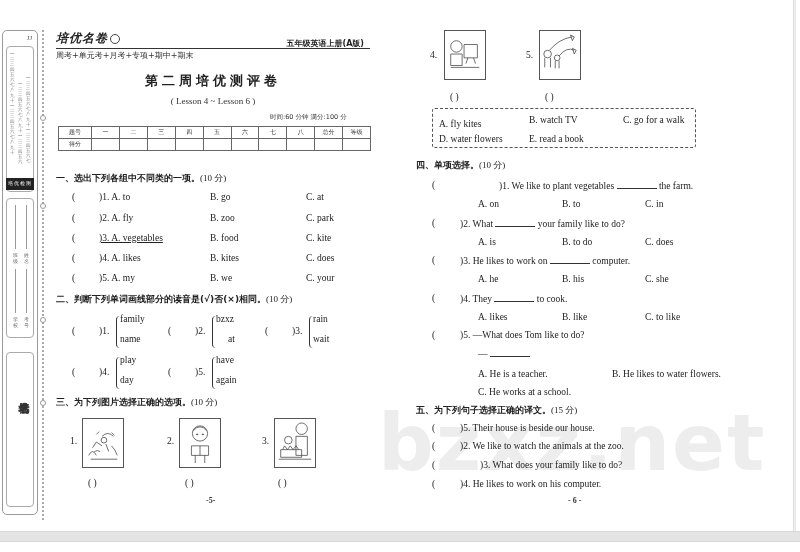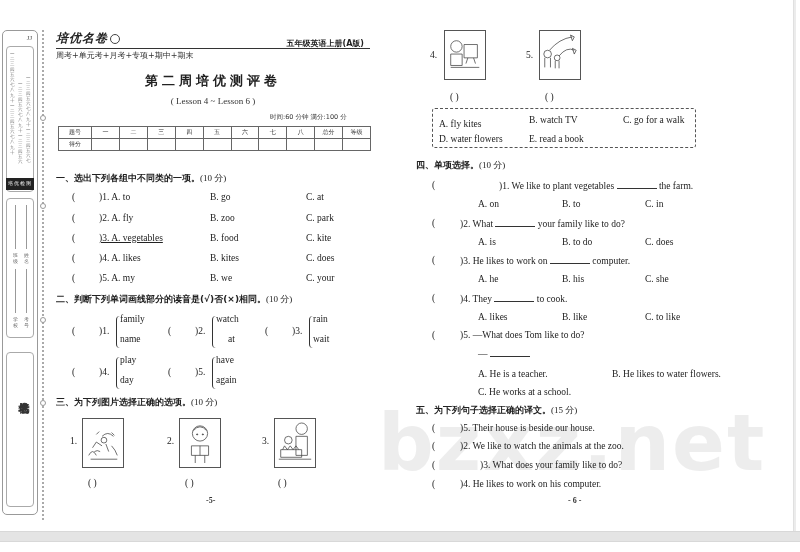--- a/index.html
+++ b/index.html
@@ -177,21 +177,21 @@
     <span class="abs" style="left:0; top:12px;">(</span>
     <span class="num" style="left:27px;">)1.</span>
     <span class="brace" style="left:44px;"></span>
     <span class="w1" style="left:48px;">family</span>
     <span class="w2" style="left:48px;">name</span>
   </div>
   <div class="brace-item" style="left:168px; top:314px; width:110px;">
     <span class="abs" style="left:0; top:12px;">(</span>
     <span class="num" style="left:27px;">)2.</span>
     <span class="brace" style="left:44px;"></span>
-    <span class="w1" style="left:48px;">watch</span>
+    <span class="w1" style="left:48px;">bzxz</span>
     <span class="w2" style="left:60px;">at</span>
   </div>
   <div class="brace-item" style="left:265px; top:314px; width:110px;">
     <span class="abs" style="left:0; top:12px;">(</span>
     <span class="num" style="left:27px;">)3.</span>
     <span class="brace" style="left:44px;"></span>
     <span class="w1" style="left:48px;">rain</span>
     <span class="w2" style="left:48px;">wait</span>
   </div>
   <div class="brace-item" style="left:72px; top:355px; width:110px;">

